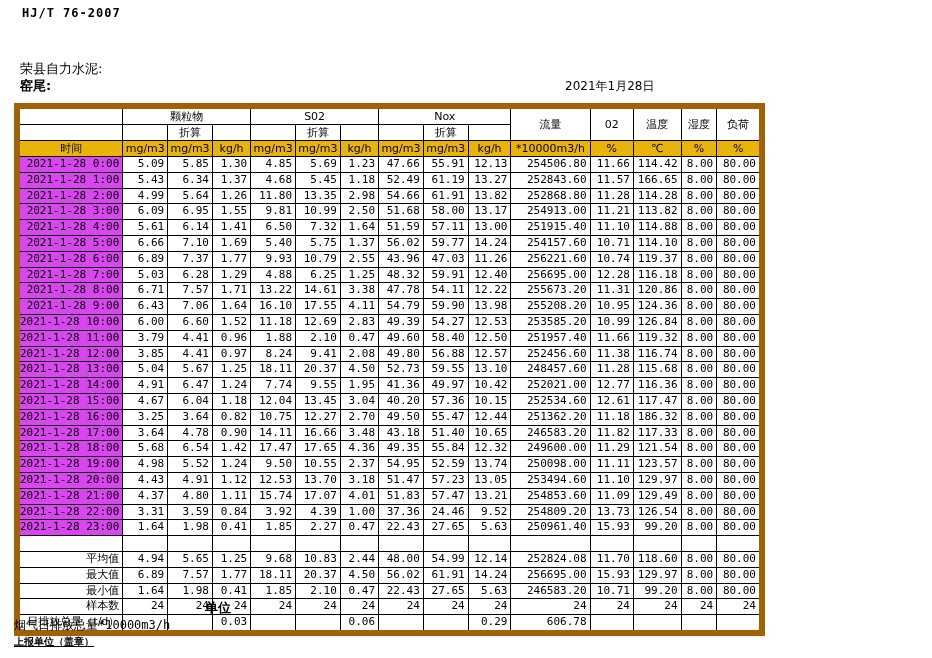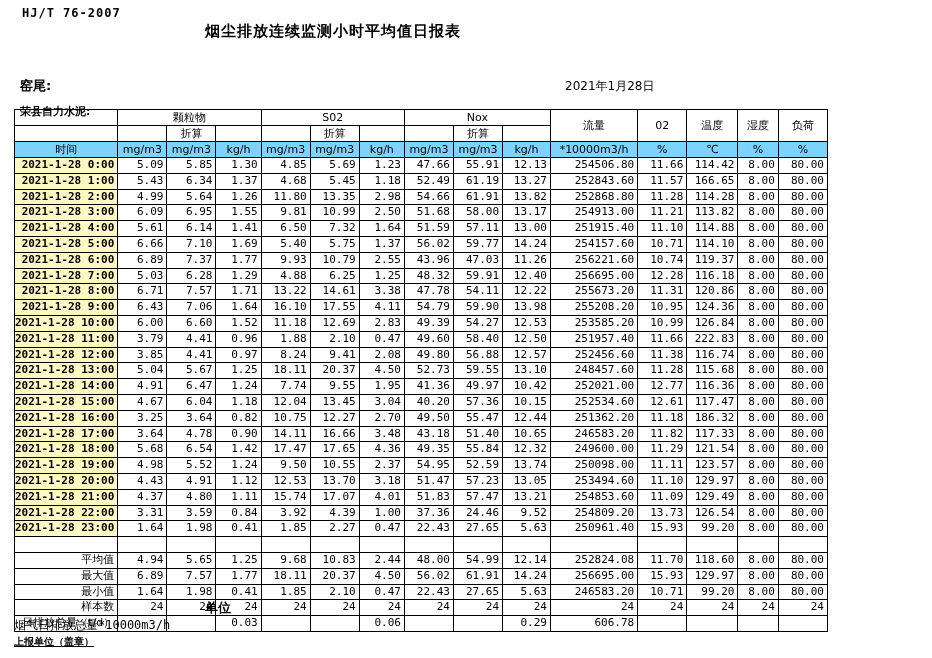--- a/index.html
+++ b/index.html
@@ -1,45 +1,44 @@
 <!DOCTYPE html>
 <html><head>
 <meta charset="utf-8">
 <style>
   html,body{margin:0;padding:0;}
-  .page{position:relative;width:828px;height:658px;background:#ffffff;color:#000;
+  .page{position:relative;width:765px;height:658px;background:#ffffff;color:#000;
         font-family:"DejaVu Sans","Liberation Sans",sans-serif;overflow:hidden;}
   .std{position:absolute;left:22px;top:6px;font-size:12px;font-weight:bold;
        font-family:"DejaVu Sans Mono","Liberation Mono",monospace;letter-spacing:1px;}
   .title{position:absolute;left:205px;top:22px;font-size:15px;font-weight:bold;letter-spacing:1px;}
-  .company{position:absolute;left:20px;top:60px;font-size:11px;font-weight:bold;margin-top:44px;}
+  .company{position:absolute;left:20px;top:60px;font-size:13px;font-weight:normal;}
   .location{position:absolute;left:20px;top:77px;font-size:13px;font-weight:bold;}
   .date{position:absolute;left:565px;top:78px;font-size:12px;}
-  table.report{position:absolute;left:14px;top:109px;border-collapse:collapse;table-layout:fixed;
-        border:1px solid #a16207;font-family:"DejaVu Sans Mono","Liberation Mono",monospace;font-size:11px;}
+  table.report{position:absolute;left:14px;top:103px;border-collapse:collapse;table-layout:fixed;
+        border:6px solid #a16207;font-family:"DejaVu Sans Mono","Liberation Mono",monospace;font-size:11px;}
   table.report td{border:1px solid #000;padding:0 3px 0 0;height:14.8px;line-height:14.8px;
         overflow:hidden;white-space:nowrap;text-align:right;vertical-align:middle;}
   tr.hdr td{height:15px;line-height:15px;text-align:center;padding:0;
         font-family:"DejaVu Sans","Liberation Sans",sans-serif;}
-  tr.green td{background:#7dd3fc;}
-  td.timecell{background:#fef9c3;padding-right:2px;font-weight:bold;}
+  tr.green td{background:#eab308;}
+  td.timecell{background:#d946ef;padding-right:2px;}
   td.sumlabel{text-align:right;padding-right:2px;font-family:"DejaVu Sans","Liberation Sans",sans-serif;}
   td.sumlabel-left{text-align:left;padding-left:2px;padding-right:0;
         font-family:"DejaVu Sans","Liberation Sans",sans-serif;}
   .foot1{position:absolute;left:14px;top:617px;font-size:12px;
         font-family:"DejaVu Sans Mono","Liberation Mono",monospace;}
   .foot2a{position:absolute;left:14px;top:635px;font-size:10px;font-weight:bold;text-decoration:underline;}
   .foot2b{position:absolute;left:205px;top:599px;font-size:13px;font-weight:bold;}
 </style>
 </head>
 <body>
 
 <div class="page">
   <div class="std">HJ/T 76-2007</div>
-  <div class="title">烟尘排放连续监测小时平均值日报表</div>
   <div class="company">荣县自力水泥:</div>
   <div class="location">窑尾:</div>
   <div class="date">2021年1月28日</div>
 
   <table class="report">
     <colgroup>
       <col style="width:102px">
       <col style="width:55px">
         <col style="width:55px">
         <col style="width:55px">
@@ -291,21 +290,21 @@
           <td>4.41</td>
           <td>0.96</td>
           <td>1.88</td>
           <td>2.10</td>
           <td>0.47</td>
           <td>49.60</td>
           <td>58.40</td>
           <td>12.50</td>
           <td>251957.40</td>
           <td>11.66</td>
-          <td>222.83</td>
+          <td>119.32</td>
           <td>8.00</td>
           <td>80.00</td>
         </tr>
         <tr>
           <td class="timecell">2021-1-28 12:00</td>
           <td>3.85</td>
           <td>4.41</td>
           <td>0.97</td>
           <td>8.24</td>
           <td>9.41</td>

